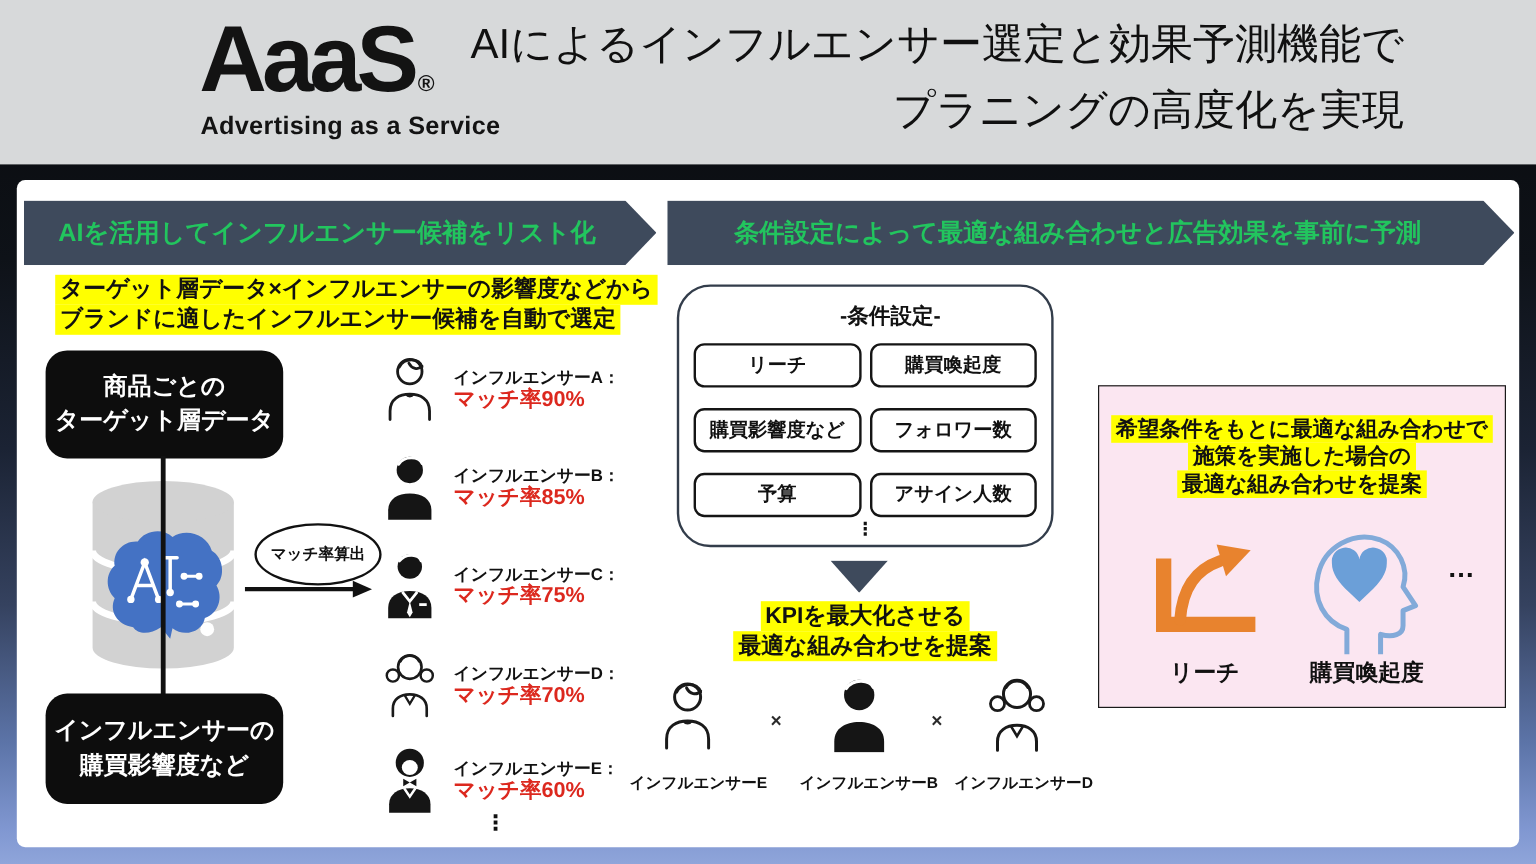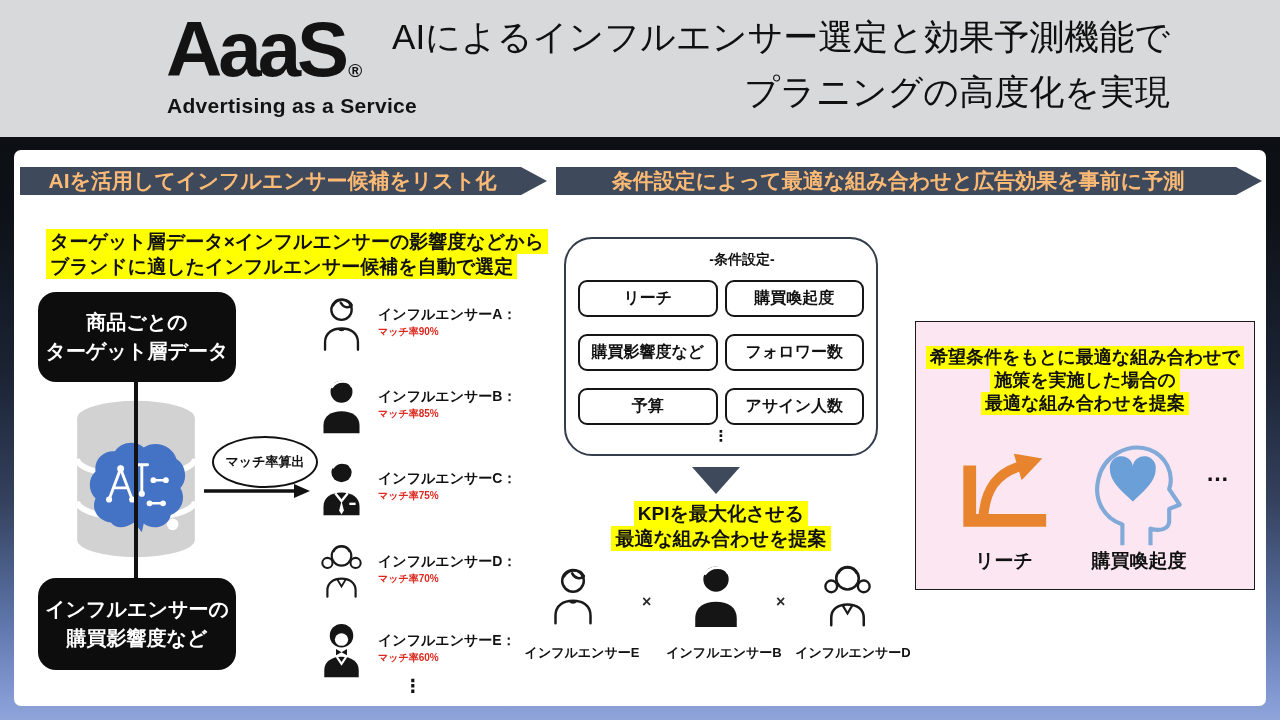--- a/index.html
+++ b/index.html
@@ -9,21 +9,21 @@
   
   .header{position:absolute;left:0;top:0;width:1280px;height:137px;background:#d7d9da;}
   .logo{position:absolute;left:166px;top:6px;display:flex;align-items:flex-end;color:#131313;}
   .logo-main{font-size:78px;font-weight:700;letter-spacing:-4px;line-height:86px;}
   .logo-reg{font-size:19px;font-weight:700;margin:0 0 10px 3px;}
   .logo-tagline{position:absolute;left:167px;top:94px;font-size:21px;font-weight:700;letter-spacing:.3px;color:#131313;white-space:nowrap;}
   .title{position:absolute;left:380px;top:9px;width:790px;text-align:right;font-weight:400;font-size:35px;line-height:55px;color:#101010;white-space:nowrap;}
   
   .panel{position:absolute;left:14px;top:150px;width:1252px;height:556px;background:#ffffff;border-radius:7px;}
   
-  .banner{position:absolute;top:167px;height:28px;background:#3e4a5c;color:#fdba74;font-weight:700;
+  .banner{position:absolute;top:167px;height:54px;background:#3e4a5c;color:#22c55e;font-weight:700;
     display:flex;align-items:center;justify-content:center;white-space:nowrap;
     clip-path:polygon(0 0,calc(100% - 26px) 0,100% 50%,calc(100% - 26px) 100%,0 100%);padding-right:22px;box-sizing:border-box;}
   #banner-left{left:20px;width:527px;font-size:21px;}
   #banner-right{left:556px;width:706px;font-size:21px;}
   
   .hl{display:table;background:#ffff00;color:#111;font-weight:700;white-space:nowrap;padding:0 4px;}
   .hl-left{position:absolute;left:46px;top:229px;font-size:19px;line-height:25px;}
   
   .blackbox{position:absolute;left:38px;width:198px;background:#0d0d0d;color:#fff;border-radius:18px;
     display:flex;flex-direction:column;align-items:center;justify-content:center;
@@ -33,25 +33,25 @@
   .vline{position:absolute;left:134px;top:380px;width:4px;height:200px;background:#111;}
   .db-icon{position:absolute;left:71px;top:397px;width:130px;height:164px;}
   .brain-icon{position:absolute;left:84px;top:437px;width:106px;height:98px;}
   .oval{position:absolute;left:212px;top:436px;width:102px;height:48px;border:2px solid #111;border-radius:50%;
     background:#fff;display:flex;align-items:center;justify-content:center;font-size:13px;font-weight:700;color:#111;white-space:nowrap;}
   .harrow{position:absolute;left:204px;top:483px;width:106px;height:16px;}
   
   .inf-row{position:absolute;left:318px;display:flex;align-items:center;gap:13px;}
   .inf-row svg{width:47px;height:58px;flex:0 0 auto;}
   .inf-name{font-size:14px;font-weight:700;color:#111;line-height:18px;white-space:nowrap;}
-  .inf-match{font-size:10px;font-weight:700;color:#dc281e;line-height:18px;white-space:nowrap;}
+  .inf-match{font-size:18px;font-weight:700;color:#dc281e;line-height:18px;white-space:nowrap;}
   .vdots{position:absolute;color:#111;font-weight:700;font-size:18px;line-height:1.15;text-align:center;}
   
   .cond-panel{position:absolute;left:564px;top:237px;width:314px;height:219px;border:2px solid #333d4b;border-radius:28px;background:#fff;box-sizing:border-box;}
-  .cond-title{margin-top:12px;text-align:center;font-size:14px;font-weight:700;color:#111;margin-left:42px;}
+  .cond-title{margin-top:12px;text-align:center;font-size:18px;font-weight:700;color:#111;margin-left:42px;}
   .cond-grid{display:grid;grid-template-columns:1fr 1fr;gap:17px 7px;margin:11px 12px 0;}
   .cond-btn{height:33px;border:2px solid #151515;border-radius:9px;background:#fff;
     display:flex;align-items:center;justify-content:center;font-size:16px;font-weight:700;color:#111;white-space:nowrap;}
   .cond-dots{text-align:center;font-size:15px;font-weight:700;margin-top:3px;line-height:1;color:#111;}
   .down-tri{position:absolute;left:692px;top:467px;width:48px;height:27px;background:#3e4a5c;clip-path:polygon(0 0,100% 0,50% 100%);}
   .kpi{position:absolute;left:564px;top:501px;width:314px;text-align:center;font-size:19px;line-height:25px;font-weight:700;}
   .kpi .hl{display:inline-block;}
   
   .combo-icon{position:absolute;}
   .combo-x{position:absolute;top:593px;font-size:16px;font-weight:700;color:#2b2b2b;}

